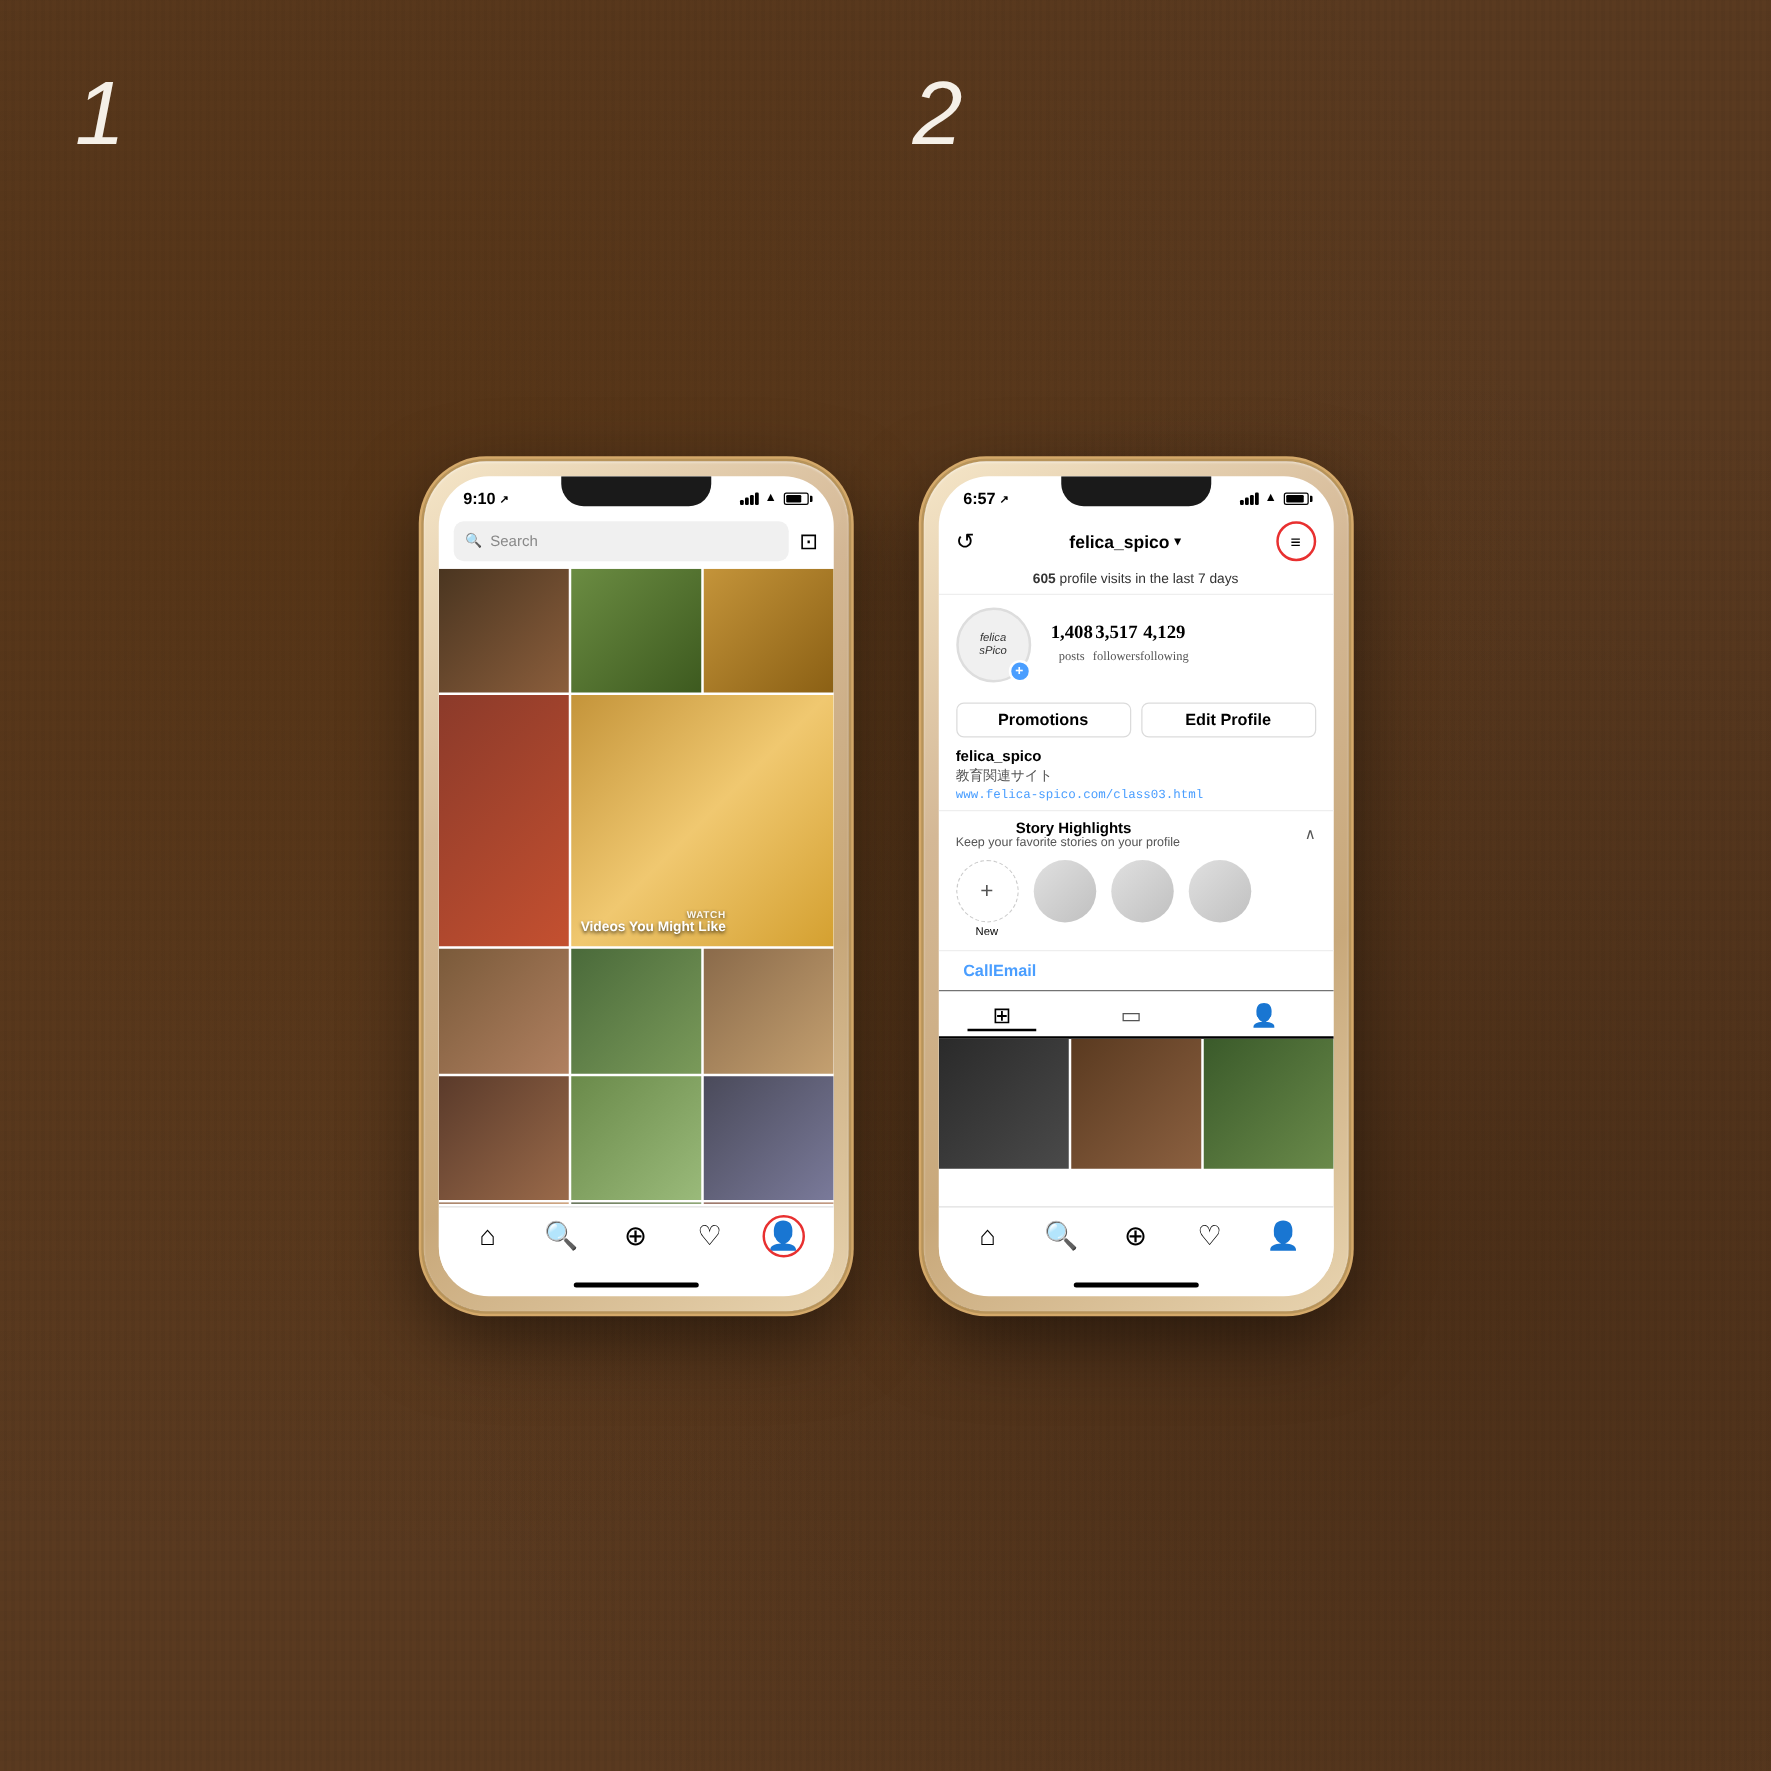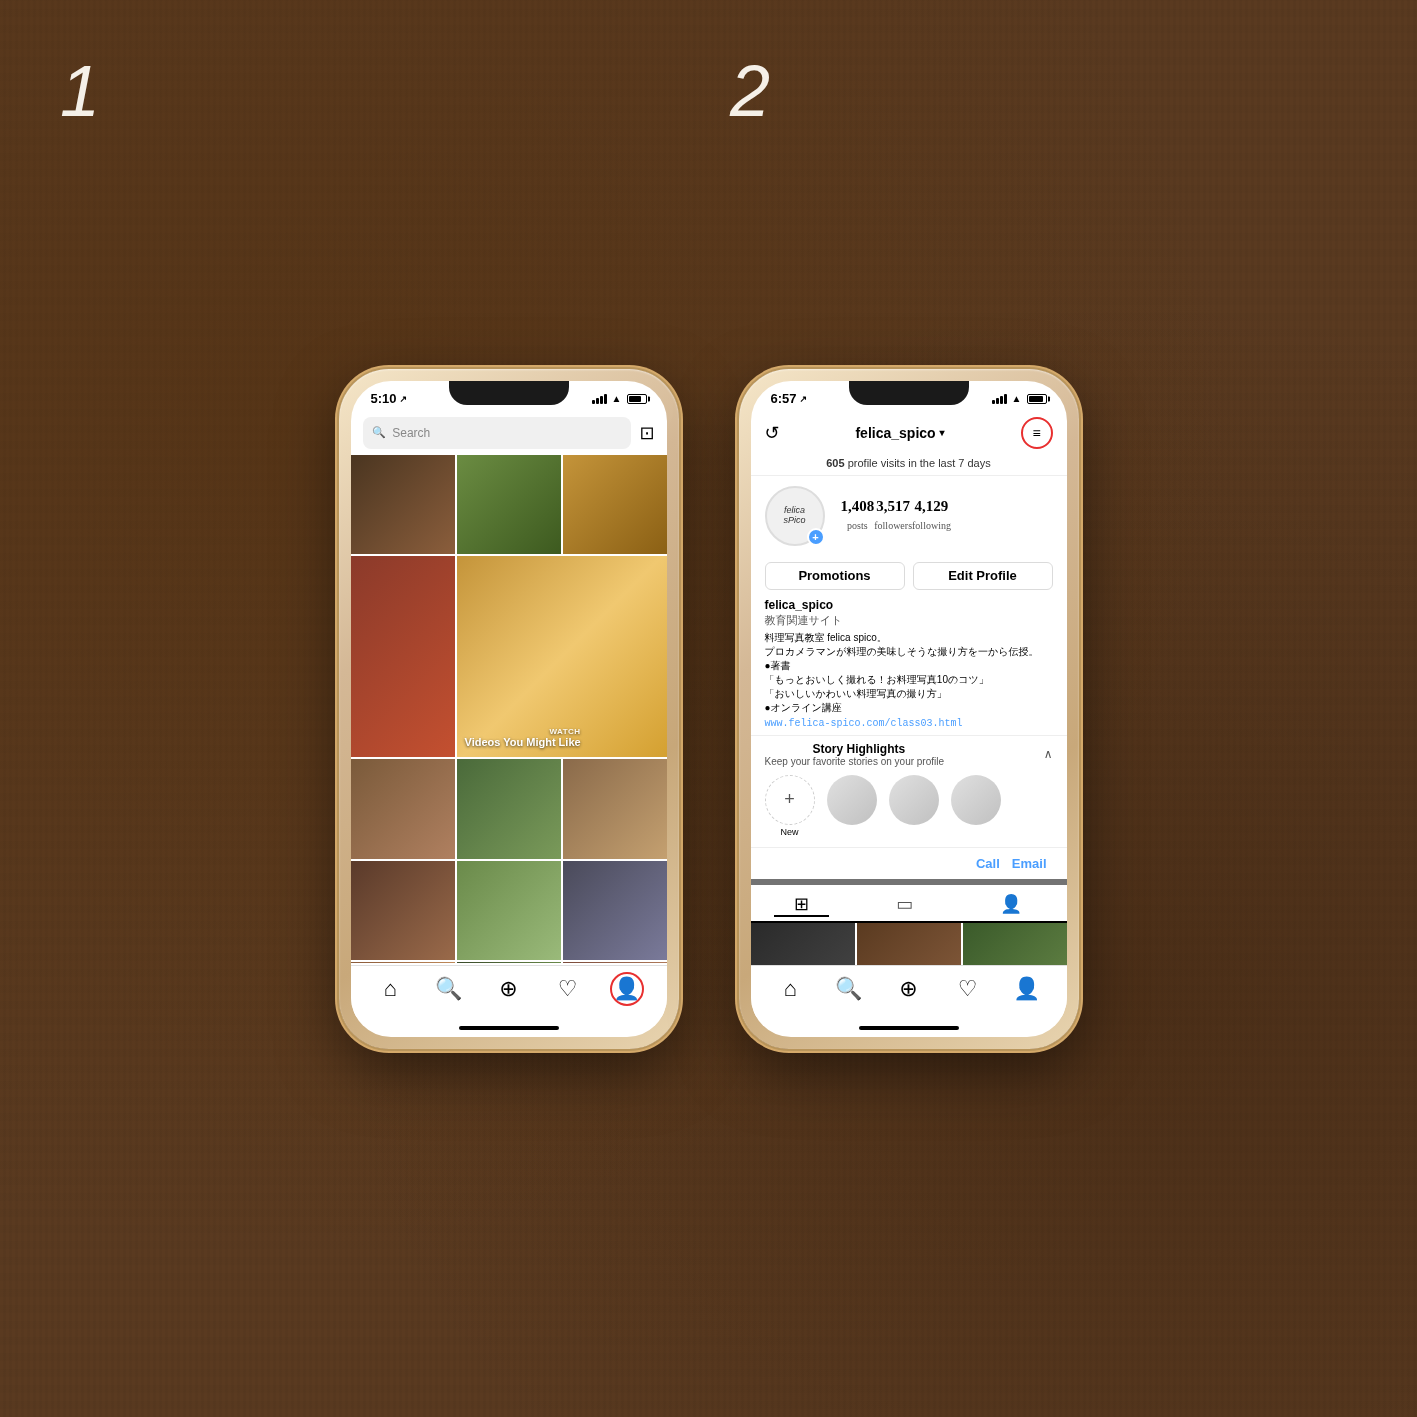--- a/index.html
+++ b/index.html
@@ -544,24 +544,23 @@
     }
     .story-item {
       display: flex;
       flex-direction: column;
       align-items: center;
     }
 
     
     .contact-buttons {
       display: flex;
-      justify-content: flex-end;
+      justify-content: flex-start;
       padding: 8px 20px;
-      border-bottom: 6px solid #737373;
-      gap: 12px;
+      border-bottom: 1px solid #737373;
     }
     .contact-btn {
       font-size: 13px;
       font-weight: 600;
       color: #4a9eff;
     }
 
     
     .profile-tabs {
       display: flex;
@@ -609,21 +608,21 @@
 <span id="num2" class="slide-number">2</span>
 
 <div class="phones-container">
 
   <div class="iphone">
     <div class="iphone-inner">
       <div class="notch"></div>
 
       <div class="status-bar">
         <div style="display:flex;align-items:center;gap:3px;">
-          <span class="time">5:10</span>
+          <span class="time">9:10</span>
           <span style="font-size:9px;">↗</span>
         </div>
         <div class="status-icons">
           <div class="signal-bars">
             <span></span>
               <span></span>
               <span></span>
               <span></span>
           </div>
           <span class="wifi-icon">▲</span>
@@ -765,28 +764,20 @@
         </div>
 
         <div class="action-buttons">
           <div class="action-btn">Promotions</div>
           <div class="action-btn">Edit Profile</div>
         </div>
 
         <div class="bio-section">
           <div class="bio-username">felica_spico</div>
           <div class="bio-category">教育関連サイト</div>
-          <div class="bio-text">
-            料理写真教室 felica spico。<br>
-            プロカメラマンが料理の美味しそうな撮り方を一から伝授。<br>
-            ●著書<br>
-            「もっとおいしく撮れる！お料理写真10のコツ」<br>
-            「おいしいかわいい料理写真の撮り方」<br>
-            ●オンライン講座
-          </div>
           <div class="bio-link">www.felica-spico.com/class03.html</div>
         </div>
 
         <div class="highlights-section">
           <div class="highlights-header">
             <div>
               <div class="highlights-title">Story Highlights</div>
               <div class="highlights-subtitle">Keep your favorite stories on your profile</div>
             </div>
             <span class="highlights-collapse">∧</span>

